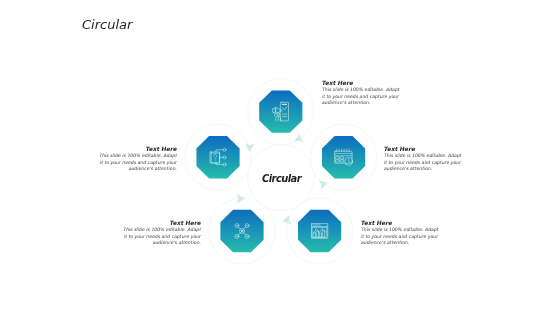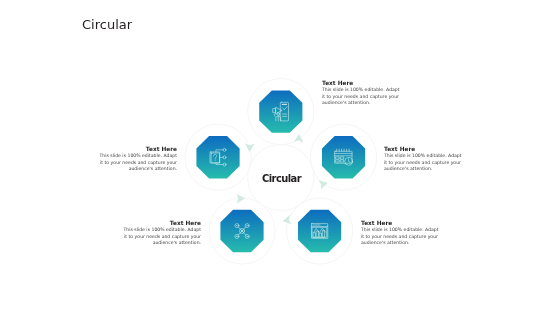--- a/index.html
+++ b/index.html
@@ -1,18 +1,18 @@
 <!DOCTYPE html>
 <html><head>
 <meta charset="utf-8">
 <style>
   html,body{margin:0;padding:0;}
   body{width:560px;height:315px;background:#ffffff;overflow:hidden;
        font-family:"DejaVu Sans",sans-serif;}
-  .title,.blk,.ctr{will-change:transform;}
+  .title,.blk,.ctr{will-change:transform;font-style:italic;}
   .slide{position:relative;width:560px;height:315px;background:#fff;}
   .title{position:absolute;left:81.6px;top:18.4px;font-size:13px;font-weight:400;
          color:#231f20;line-height:13px;white-space:nowrap;}
   svg.diag{position:absolute;left:0;top:0;width:560px;height:315px;}
   .blk{position:absolute;width:80px;}
   .blk .h{font-size:5.8px;font-weight:bold;color:#231f20;line-height:6.6px;margin:0;}
   .blk .p{font-size:4.58px;font-weight:400;color:#414042;line-height:6.45px;margin:0;padding-top:0.9px;}
   .blk.r{text-align:right;}
   .ctr{position:absolute;font-size:11px;font-weight:bold;color:#231f20;white-space:nowrap;
        font-family:"DejaVu Sans Condensed","DejaVu Sans",sans-serif;letter-spacing:-0.55px;}

